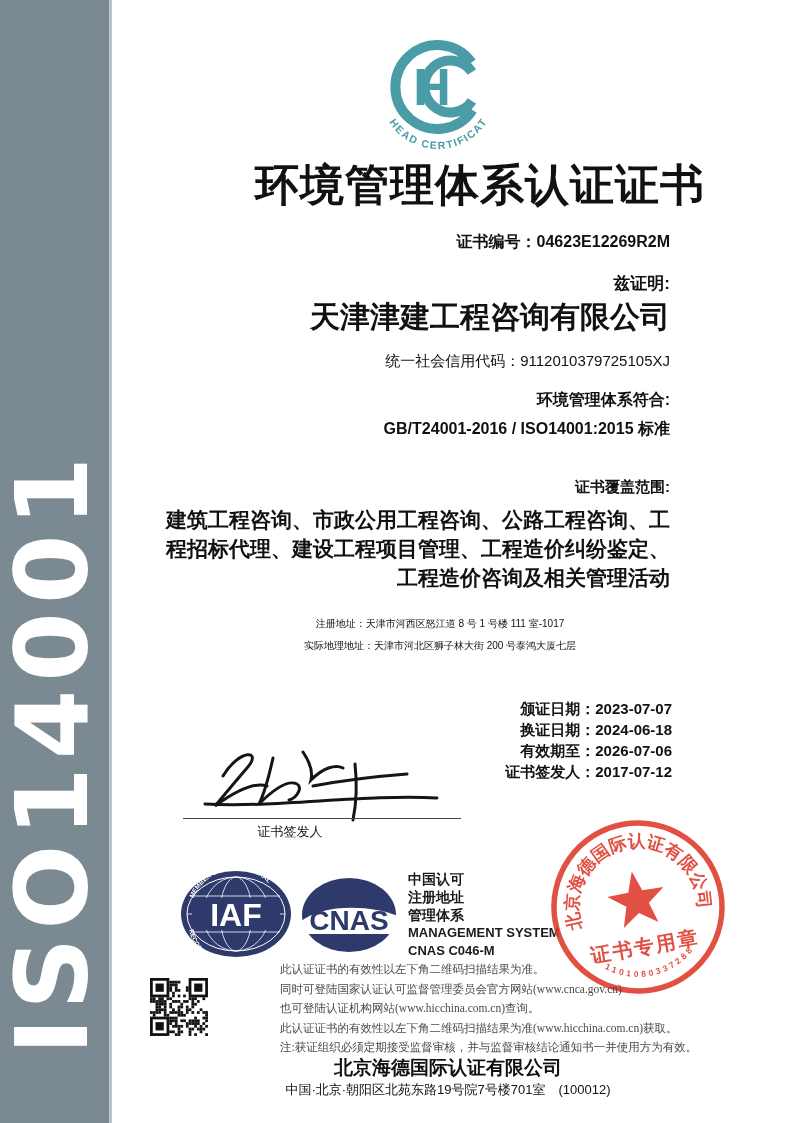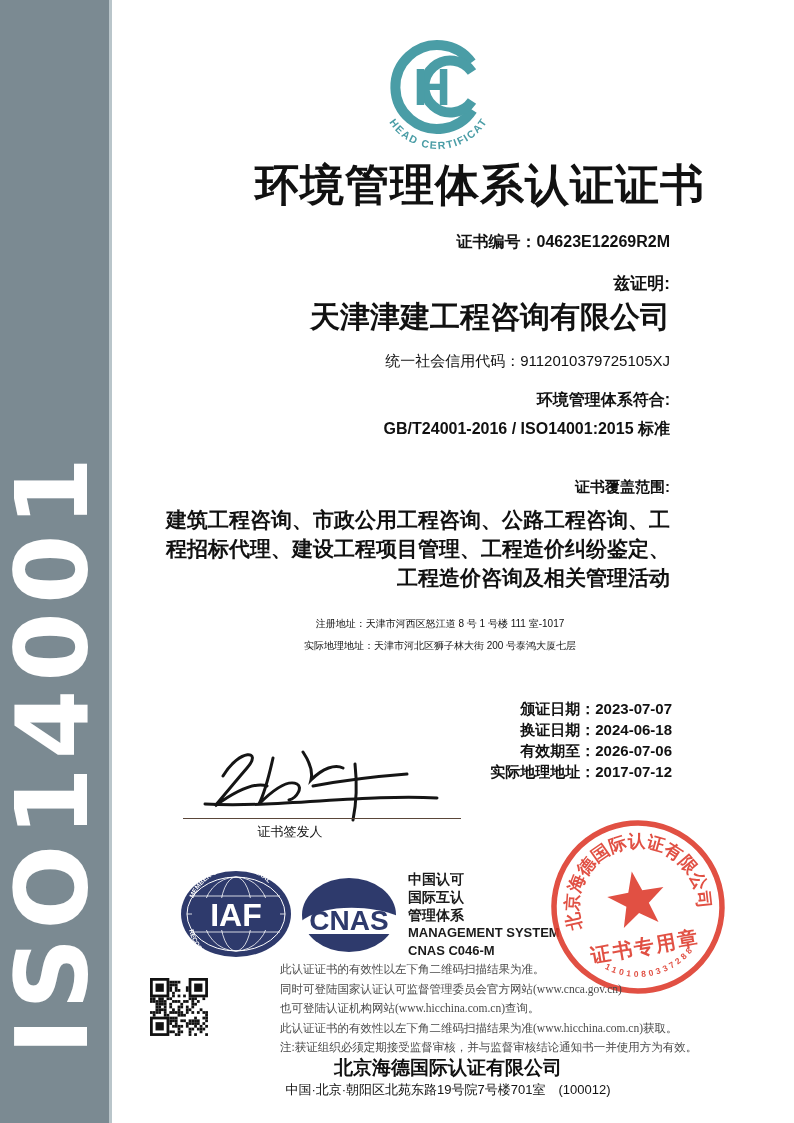--- a/index.html
+++ b/index.html
@@ -71,21 +71,21 @@
 
   <div class="abs addresses">
     <div>注册地址：天津市河西区怒江道 8 号 1 号楼 111 室-1017</div>
     <div>实际地理地址：天津市河北区狮子林大街 200 号泰鸿大厦七层</div>
   </div>
 
   <div class="abs dates">
     <div><span>颁证日期：</span><span>2023-07-07</span></div>
     <div><span>换证日期：</span><span>2024-06-18</span></div>
     <div><span>有效期至：</span><span>2026-07-06</span></div>
-    <div><span>实际地理地址：</span><span>2017-07-12</span></div>
+    <div><span>证书签发人：</span><span>2017-07-12</span></div>
   </div>
 
   <svg class="abs" style="left:185px;top:742px;" width="280" height="80" viewBox="0 0 280 80">
     <g fill="none" stroke="#151515" stroke-width="3" stroke-linecap="round">
       <path d="M 38 34 C 55 6, 78 8, 62 26 C 50 40, 40 52, 30 64 C 52 48, 70 40, 82 44"></path>
       <path d="M 88 16 C 84 34, 80 50, 74 62 C 92 44, 104 38, 112 42 C 118 45, 112 56, 104 58"></path>
       <path d="M 118 10 C 126 22, 128 30, 126 38 C 138 26, 150 22, 158 26"></path>
       <path d="M 128 44 C 160 38, 196 34, 222 32"></path>
       <path d="M 170 22 C 172 40, 172 58, 168 78"></path>
       <path d="M 20 62 C 90 66, 180 52, 252 56"></path>
@@ -112,21 +112,21 @@
 
   <svg class="abs" style="left:300px;top:876px;" width="98" height="78" viewBox="0 0 98 78">
     <ellipse cx="49" cy="39" rx="47" ry="37" fill="#2e3a6c"></ellipse>
     <path d="M 0 46 C 20 28, 70 28, 98 40 L 98 58 L 0 58 Z" fill="#fff"></path>
     <path d="M 2 62 C 30 48, 75 46, 96 52 L 96 30 L 2 30 Z" fill="#fff" opacity="0"></path>
     <text x="49" y="54" text-anchor="middle" font-size="28" font-weight="bold" fill="#2e3a6c">CNAS</text>
   </svg>
 
   <div class="abs accr-text">
     <div>中国认可</div>
-    <div>国际互认</div>
+    <div>注册地址</div>
     <div>管理体系</div>
     <div class="lat">MANAGEMENT SYSTEM</div>
     <div class="lat">CNAS C046-M</div>
   </div>
 
   <svg class="abs stampwrap" viewBox="0 0 180 180">
     <circle cx="90" cy="90" r="84" fill="none" stroke="#dd382a" stroke-width="5.5"></circle>
     <path id="sealTop" d="M 32 105.5 A 60 60 0 1 1 148 105.5" fill="none"></path>
     <text font-size="17.5" font-weight="bold" fill="#dd382a">
       <textPath href="#sealTop" startOffset="4" textLength="212">北京海德国际认证有限公司</textPath>

